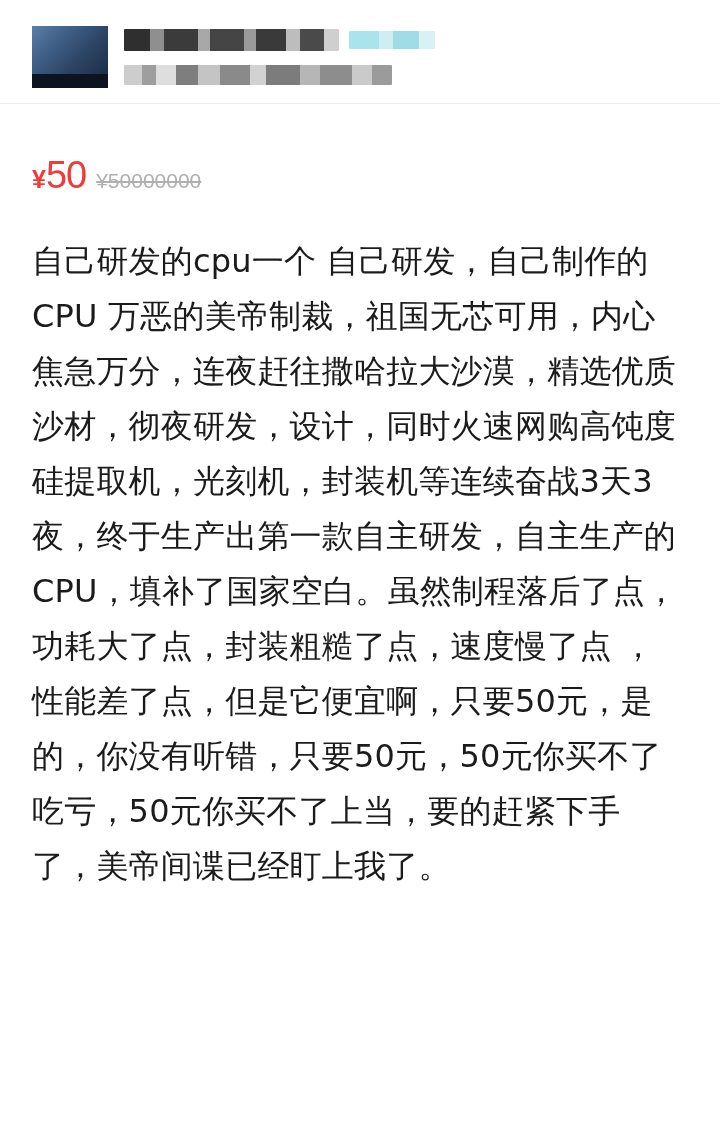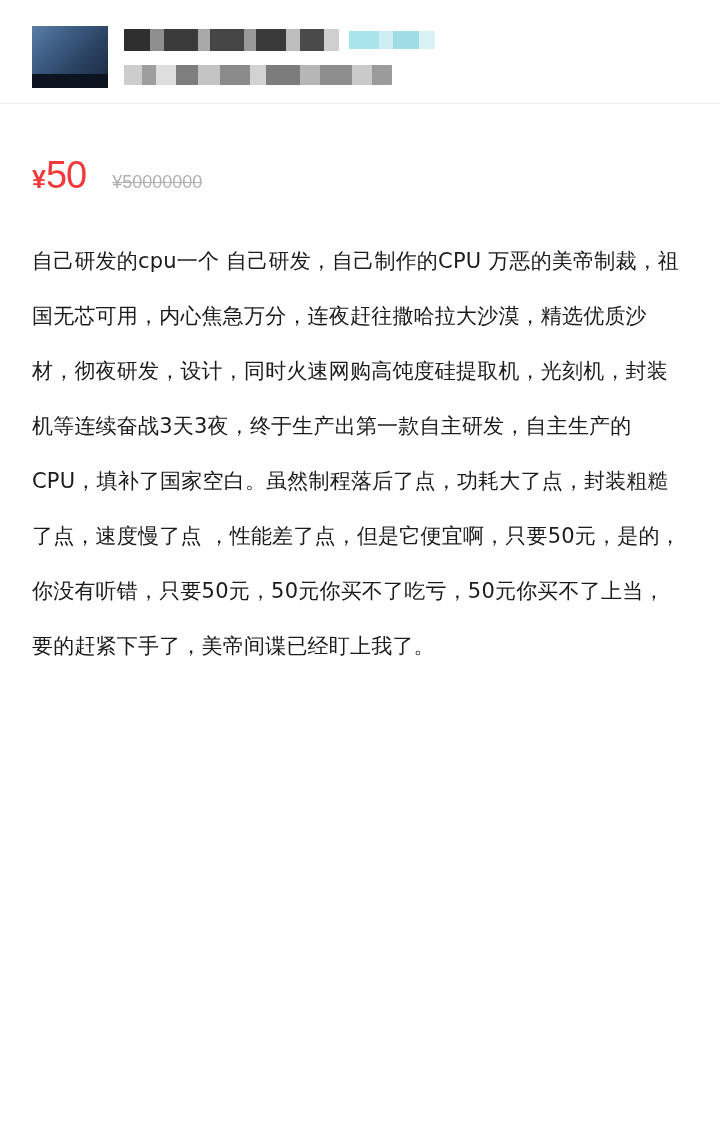--- a/index.html
+++ b/index.html
@@ -119,31 +119,31 @@
   }
   .price-now {
     color: #f13a3a;
     font-size: 38px;
     font-weight: normal;
     line-height: 1;
     letter-spacing: -1px;
   }
   .price-old {
     color: #b0b0b0;
-    font-size: 18px;
-    margin-left: 26px;
+    font-size: 21px;
+    margin-left: 10px;
     text-decoration: line-through;
     line-height: 1;
   }
 
   
   .desc {
     padding: 40px 37px 0 32px;
     color: #1b1b1b;
-    font-size: 21px;
+    font-size: 32px;
     line-height: 55px;
     font-family: "DejaVu Sans", "Liberation Sans", sans-serif;
     letter-spacing: 0.2px;
     word-break: break-word;
     white-space: pre-wrap;
   }
 </style>
 </head>
 <body>
 

